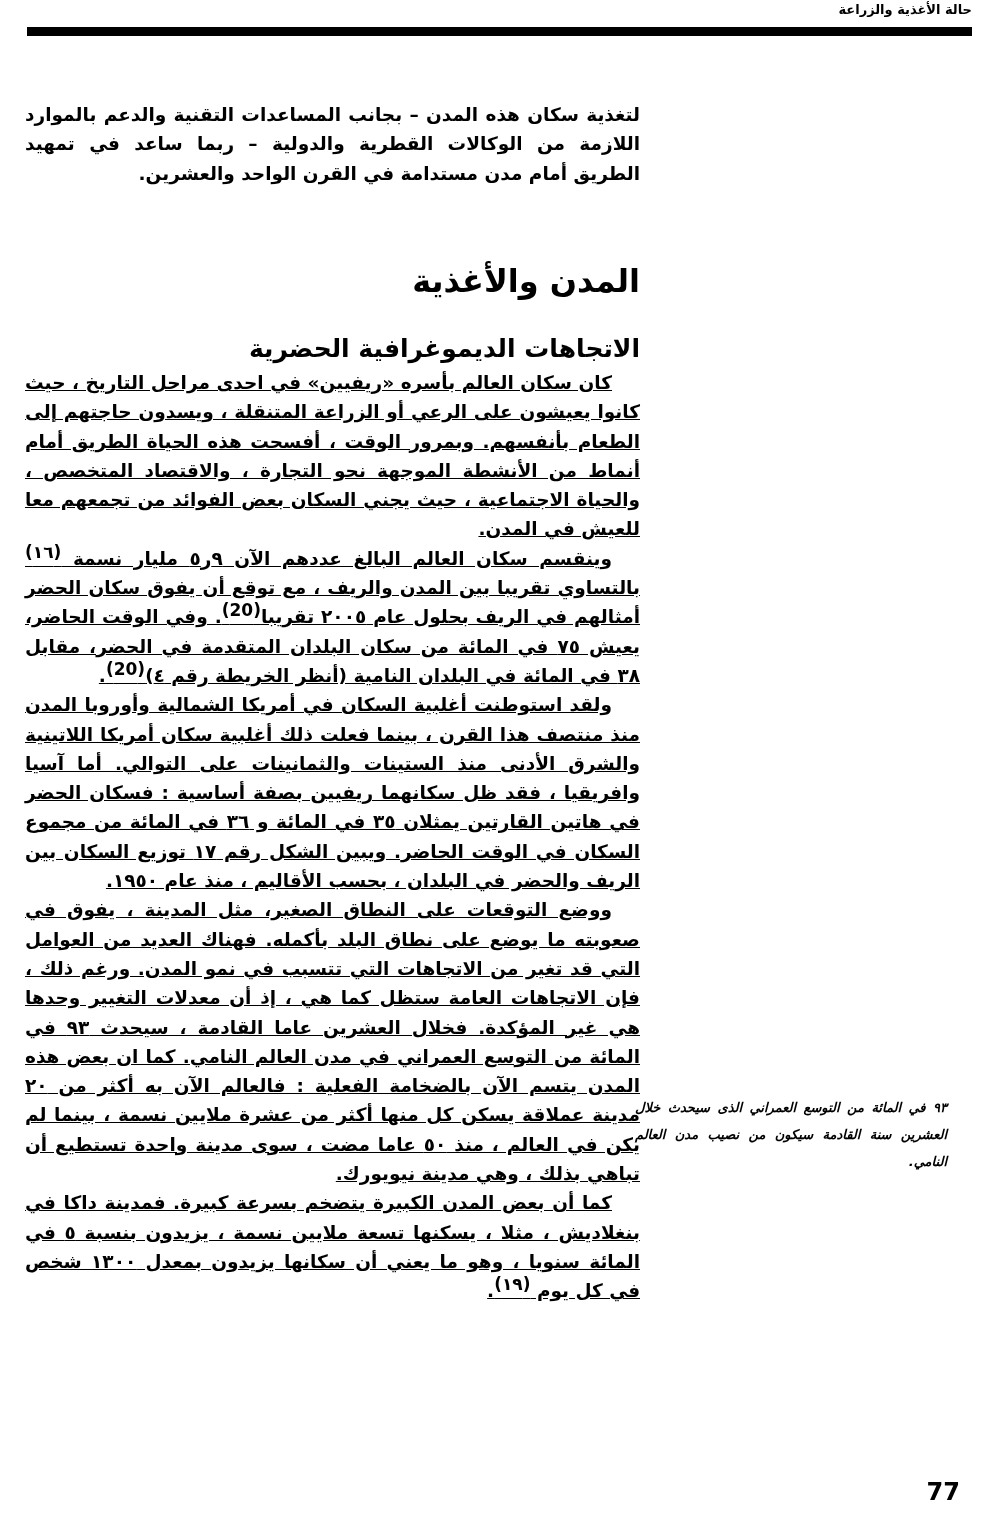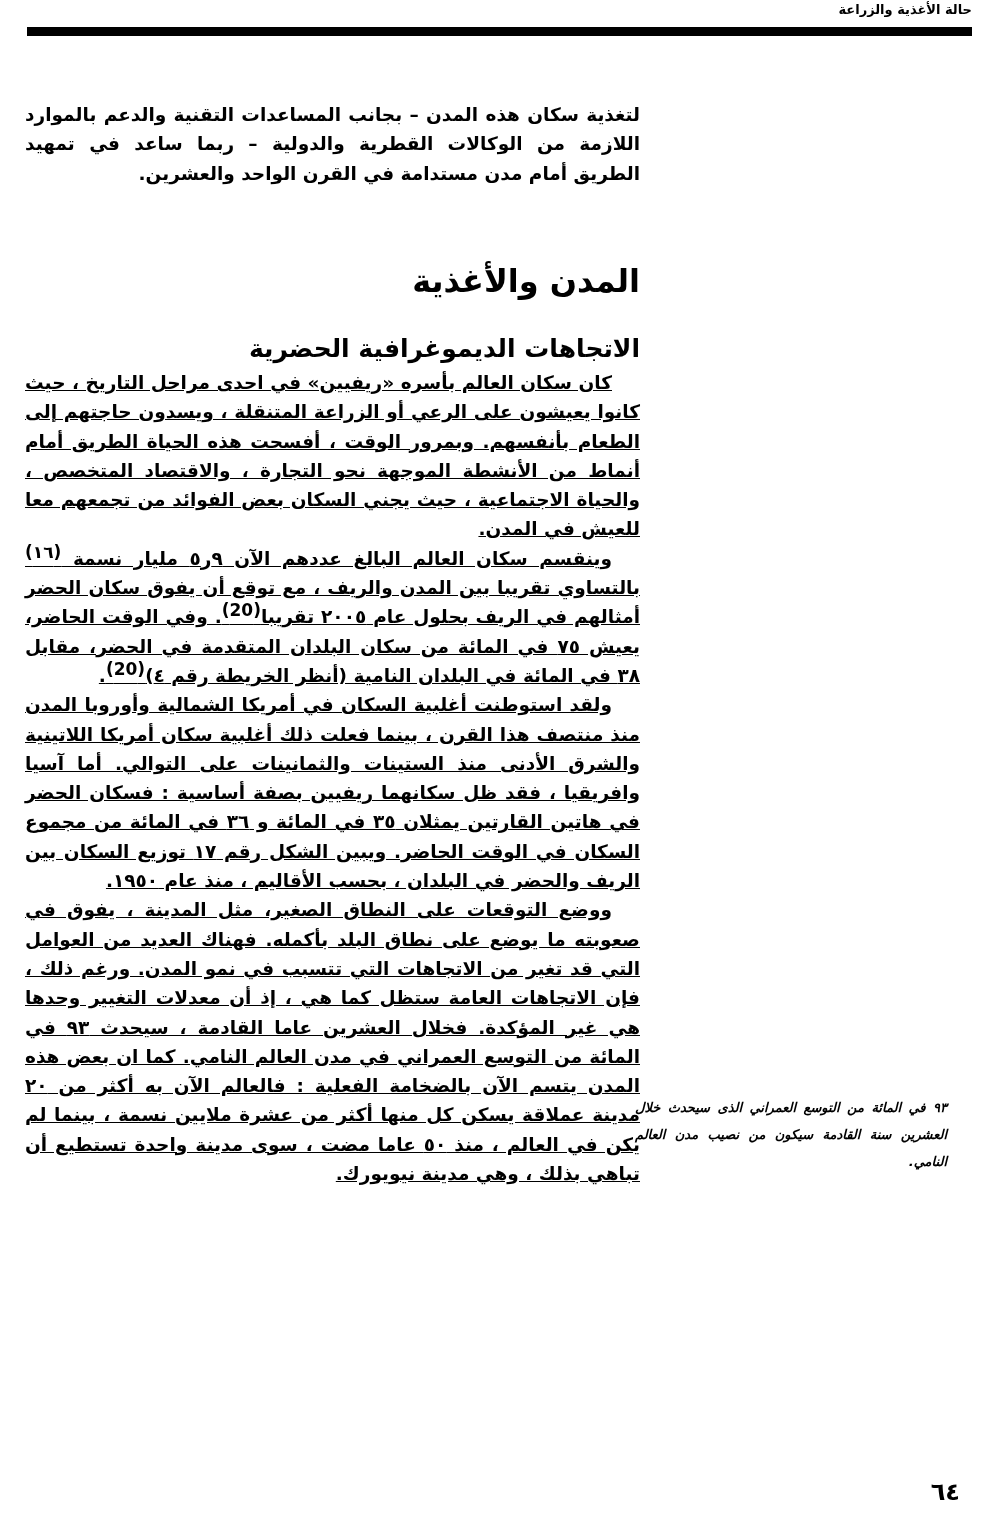--- a/index.html
+++ b/index.html
@@ -51,17 +51,20 @@
 <div class="sec-title">المدن والأغذية</div>
 <div class="sub-title">الاتجاهات الديموغرافية الحضرية</div>
 
 <div class="main-col" style="top:368px;">
   <p class="para indent">كان سكان العالم بأسره «ريفيين» في احدى مراحل التاريخ ، حيث كانوا يعيشون على الرعي أو الزراعة المتنقلة ، ويسدون حاجتهم إلى الطعام بأنفسهم. وبمرور الوقت ، أفسحت هذه الحياة الطريق أمام أنماط من الأنشطة الموجهة نحو التجارة ، والاقتصاد المتخصص ، والحياة الاجتماعية ، حيث يجني السكان بعض الفوائد من تجمعهم معا للعيش في المدن.</p>
   <p class="para indent">
     <span>وينقسم سكان العالم البالغ عددهم الآن ٩ر٥ مليار نسمة </span><sup>(١٦)</sup><span> بالتساوي تقريبا بين المدن والريف ، مع توقع أن يفوق سكان الحضر أمثالهم في الريف بحلول عام ٢٠٠٥ تقريبا</span><sup>(20)</sup><span>. وفي الوقت الحاضر، يعيش ٧٥ في المائة من سكان البلدان المتقدمة في الحضر، مقابل ٣٨ في المائة في البلدان النامية (أنظر الخريطة رقم ٤)</span><sup>(20)</sup><span>.</span>
   </p>
   <p class="para indent">ولقد استوطنت أغلبية السكان في أمريكا الشمالية وأوروبا المدن منذ منتصف هذا القرن ، بينما فعلت ذلك أغلبية سكان أمريكا اللاتينية والشرق الأدنى منذ الستينات والثمانينات على التوالي. أما آسيا وافريقيا ، فقد ظل سكانهما ريفيين بصفة أساسية : فسكان الحضر في هاتين القارتين يمثلان ٣٥ في المائة و ٣٦ في المائة من مجموع السكان في الوقت الحاضر. ويبين الشكل رقم ١٧ توزيع السكان بين الريف والحضر في البلدان ، بحسب الأقاليم ، منذ عام ١٩٥٠.</p>
   <p class="para indent">ووضع التوقعات على النطاق الصغير، مثل المدينة ، يفوق في صعوبته ما يوضع على نطاق البلد بأكمله. فهناك العديد من العوامل التي قد تغير من الاتجاهات التي تتسبب في نمو المدن. ورغم ذلك ، فإن الاتجاهات العامة ستظل كما هي ، إذ أن معدلات التغيير وحدها هي غير المؤكدة. فخلال العشرين عاما القادمة ، سيحدث ٩٣ في المائة من التوسع العمراني في مدن العالم النامي. كما ان بعض هذه المدن يتسم الآن بالضخامة الفعلية : فالعالم الآن به أكثر من ٢٠ مدينة عملاقة يسكن كل منها أكثر من عشرة ملايين نسمة ، بينما لم يكن في العالم ، منذ ٥٠ عاما مضت ، سوى مدينة واحدة تستطيع أن تباهي بذلك ، وهي مدينة نيويورك.</p>
+  <p class="para indent">
+    <span>كما أن بعض المدن الكبيرة يتضخم بسرعة كبيرة. فمدينة داكا في بنغلاديش ، مثلا ، يسكنها تسعة ملايين نسمة ، يزيدون بنسبة ٥ في المائة سنويا ، وهو ما يعني أن سكانها يزيدون بمعدل ١٣٠٠ شخص في كل يوم </span><sup>(١٩)</sup><span>.</span>
+  </p>
 </div>
 
 <div class="pullquote">٩٣ في المائة من التوسع العمراني الذى سيحدث خلال العشرين سنة القادمة سيكون من نصيب مدن العالم النامي.</div>
 
-<div class="folio">٦٤</div>
+<div class="folio">77</div>
 
 </body></html>

